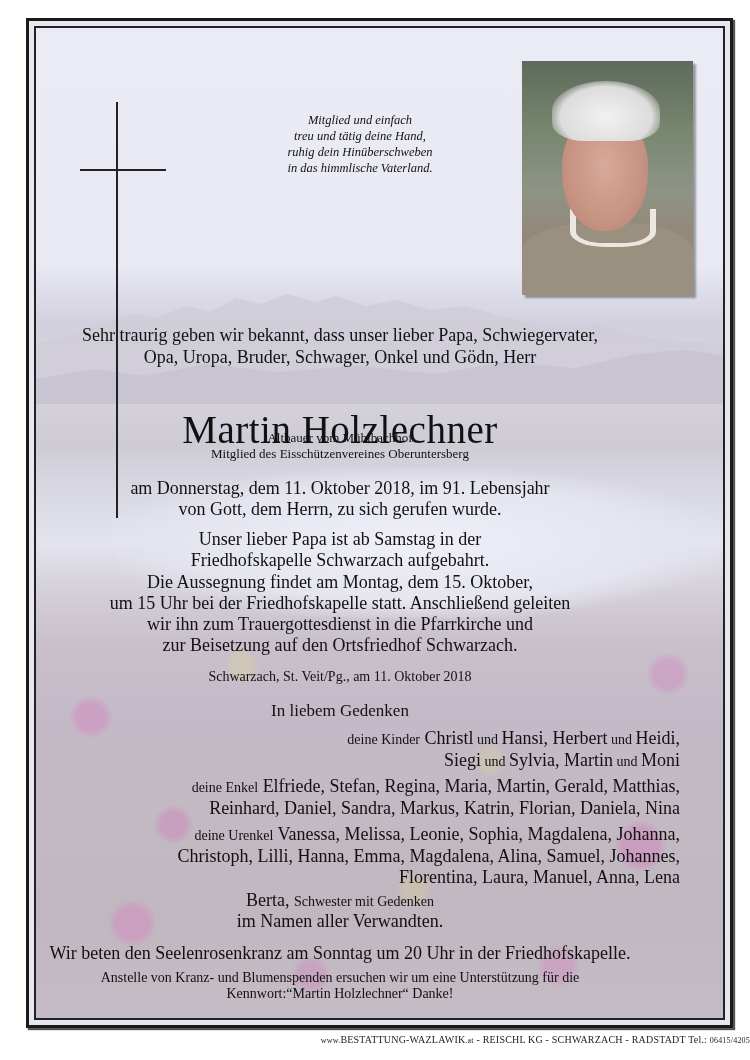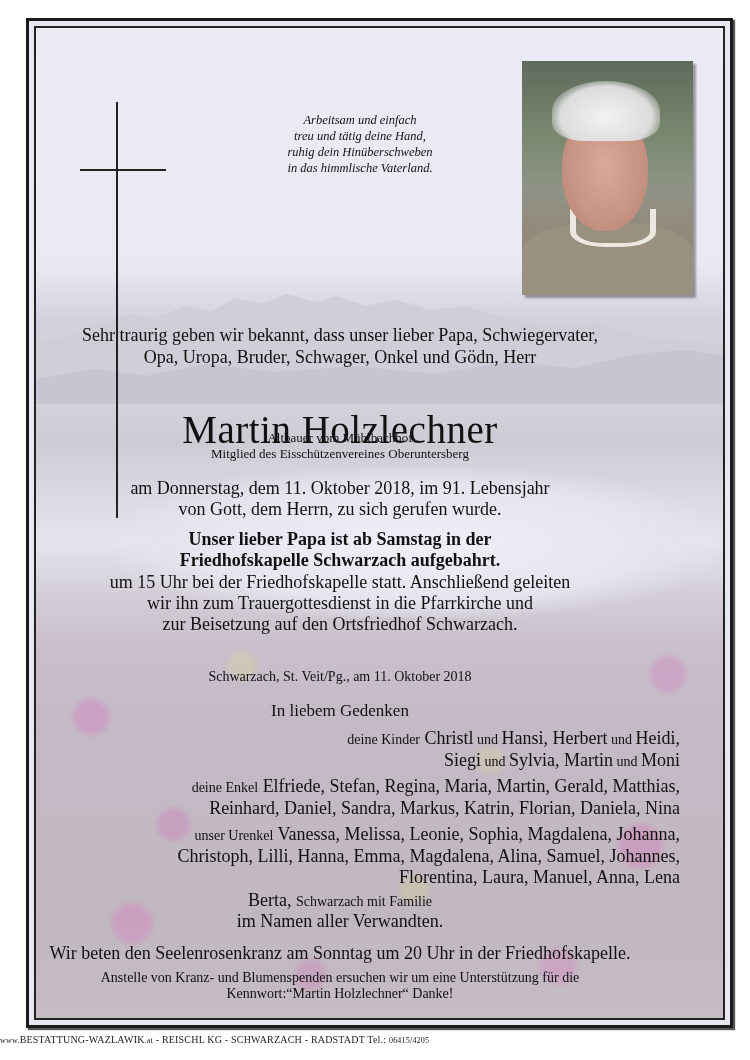--- a/index.html
+++ b/index.html
@@ -47,54 +47,54 @@
                     background:#9a9080; border-radius:40% 40% 0 0; }
   .photo .collar { position:absolute; left:48px; bottom:48px; width:74px; height:34px;
                    border-left:6px solid #ece8e0; border-right:6px solid #ece8e0; border-bottom:4px solid #ece8e0;
                    transform:skewX(0deg); border-radius:0 0 40% 40%; }
 
   .txt { position:absolute; left:0; width:680px; text-align:center; white-space:nowrap; }
   .intro { top:324px; font-size:18px; line-height:22px; }
   .name  { top:369px; font-size:39px; line-height:44px; letter-spacing:.5px;margin-top:39px; }
   .sub   { top:430px; font-size:13px; line-height:16px; }
   .p1    { top:478px; font-size:18px; line-height:21px; }
-  .p2    { top:529px; font-size:18px; line-height:21px;font-weight:bold; }
+  .p2    { top:529px; font-size:18px; line-height:21px; }
   .p3    { top:572px; font-size:18px; line-height:21px; }
   .place { top:668px; font-size:14px; line-height:18px; }
   .memory{ top:701px; font-size:17px; line-height:20px; }
   .fam   { font-size:18px; line-height:21px;text-align:right; }
   .fam .small { font-size:14px; }
   .f1 { top:728px; } .f2 { top:776px; } .f3 { top:824px; }
   .berta { top:890px; font-size:18px; line-height:20px; }
   .berta .small { font-size:14px; }
   .rel   { top:910px; font-size:18px; line-height:22px; }
   .rosary{ top:942px; font-size:18px; line-height:22px; }
   .donate{ top:970px; font-size:14px; line-height:16px; }
-  .footer{ position:absolute; left:0; width:750px; top:1034px; text-align:left; font-size:10px; color:#222; letter-spacing:.2px; }
+  .footer{ position:absolute; left:0; width:750px; top:1034px; text-align:right; font-size:10px; color:#222; letter-spacing:.2px; }
   .footer .sm { font-size:8px; }
 </style>
 </head>
 <body>
 
 <div class="frame">
   <div class="inner">
     <svg class="mountains" viewBox="0 0 690 120" preserveAspectRatio="none" width="690" height="120">
       <path d="M0,60 L40,50 L70,38 L95,30 L120,34 L150,22 L175,28 L200,14 L225,20 L250,10 L280,18 L300,12 L330,22 L360,16 L395,26 L430,22 L470,34 L520,44 L560,40 L600,52 L650,58 L690,60 L690,120 L0,120 Z" fill="#cfccd8" opacity=".8"></path>
       <path d="M0,95 L60,85 L110,92 L170,80 L240,88 L320,82 L400,90 L470,78 L540,84 L600,70 L650,66 L690,72 L690,120 L0,120 Z" fill="#c6c1cd" opacity=".7"></path>
     </svg>
     <div class="lake"></div>
     <div class="flowers"></div>
   </div>
 </div>
 
 <div class="cross-v"></div>
 <div class="cross-h"></div>
 
 <div class="poem">
-  <div>Arbeitsam und einfach</div>
+  <div>Mitglied und einfach</div>
   <div>treu und tätig deine Hand,</div>
   <div>ruhig dein Hinüberschweben</div>
   <div>in das himmlische Vaterland.</div>
 </div>
 
 <div class="photo" title="Portrait of Martin Holzlechner">
   <div class="sweater"></div>
   <div class="collar"></div>
   <div class="face"></div>
   <div class="hair"></div>
@@ -116,20 +116,21 @@
   <div>am Donnerstag, dem 11. Oktober 2018, im 91. Lebensjahr</div>
   <div>von Gott, dem Herrn, zu sich gerufen wurde.</div>
 </div>
 
 <div class="txt p2">
   <div>Unser lieber Papa ist ab Samstag in der</div>
   <div>Friedhofskapelle Schwarzach aufgebahrt.</div>
 </div>
 
 <div class="txt p3">
+  <div>Die Aussegnung findet am Montag, dem 15. Oktober,</div>
   <div>um 15 Uhr bei der Friedhofskapelle statt. Anschließend geleiten</div>
   <div>wir ihn zum Trauergottesdienst in die Pfarrkirche und</div>
   <div>zur Beisetzung auf den Ortsfriedhof Schwarzach.</div>
 </div>
 
 <div class="txt place">Schwarzach, St. Veit/Pg., am 11. Oktober 2018</div>
 
 <div class="txt memory">In liebem Gedenken</div>
 
 <div class="txt fam f1">
@@ -145,30 +146,30 @@
 <div class="txt fam f2">
   <div>
     <span class="small">deine Enkel</span>
     <span>Elfriede, Stefan, Regina, Maria, Martin, Gerald, Matthias,</span>
   </div>
   <div>Reinhard, Daniel, Sandra, Markus, Katrin, Florian, Daniela, Nina</div>
 </div>
 
 <div class="txt fam f3">
   <div>
-    <span class="small">unser Urenkel</span>
+    <span class="small">deine Urenkel</span>
     <span>Vanessa, Melissa, Leonie, Sophia, Magdalena, Johanna,</span>
   </div>
   <div>Christoph, Lilli, Hanna, Emma, Magdalena, Alina, Samuel, Johannes,</div>
   <div>Florentina, Laura, Manuel, Anna, Lena</div>
 </div>
 
 <div class="txt berta">
   <span>Berta,</span>
-  <span class="small">Schwarzach mit Familie</span>
+  <span class="small">Schwester mit Gedenken</span>
 </div>
 
 <div class="txt rel">im Namen aller Verwandten.</div>
 
 <div class="txt rosary">Wir beten den Seelenrosenkranz am Sonntag um 20 Uhr in der Friedhofskapelle.</div>
 
 <div class="txt donate">
   <div>Anstelle von Kranz- und Blumenspenden ersuchen wir um eine Unterstützung für die</div>
   <div>Kennwort:“Martin Holzlechner“ Danke!</div>
 </div>

